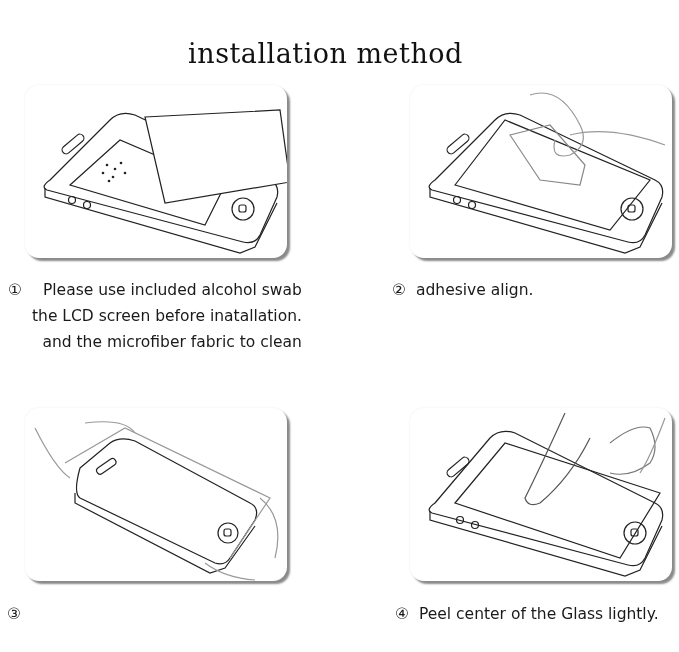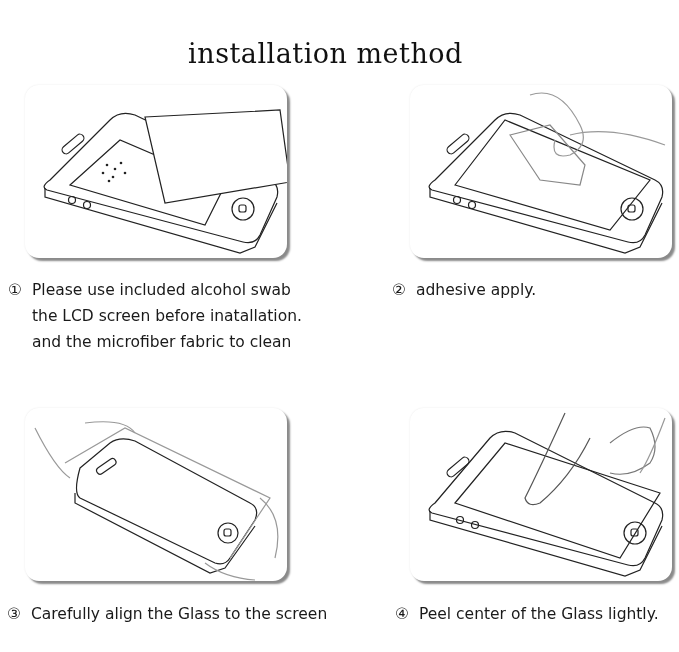--- a/index.html
+++ b/index.html
@@ -6,21 +6,21 @@
   body { width: 679px; height: 652px; position: relative; overflow: hidden;
          font-family: "DejaVu Sans", sans-serif; color: #1a1a1a; }
   .title { position: absolute; left: 0; width: 651px; top: 16px; text-align: center;
            font-family: "DejaVu Serif", serif; font-size: 27px; letter-spacing: 0.5px;
            color: #111; font-weight: normal; margin-top: 22px; }
   .panel { position: absolute; width: 262px; height: 173px; background: #fff;
            border-radius: 14px; box-shadow: 3px 3px 2px #8a8a8a, 0 0 2px #e8e8e8; }
   .panel svg { position: absolute; left: 0; top: 0; width: 100%; height: 100%; }
   .caption { position: absolute; font-size: 15.5px; line-height: 26px; color: #1a1a1a; }
   .caption .num { position: absolute; left: 0; top: 0; }
-  .caption .lines { padding-left: 24px; }
+  .caption .lines { padding-left: 24px; text-align: right; }
   .caption .line { display: block; white-space: nowrap; }
 </style>
 </head>
 <body>
 
 <div class="title">installation method</div>
 
 <div class="panel" style="left:25px; top:85px;">
   <svg viewBox="0 0 262 173" fill="none" stroke="#222" stroke-width="1.2">
     <path d="M25 95 L85 35 Q95 25 110 30 L245 95 Q255 100 252 112 L235 150 Q230 160 218 157 L22 105 Q15 102 25 95 Z"></path>
@@ -63,42 +63,41 @@
     <circle cx="47" cy="115" r="3.5"></circle>
       <circle cx="62" cy="120" r="3.5"></circle>
     <path d="M100 50 L140 40 L175 80 L170 100 L130 95 Z" stroke="#888"></path>
     <path d="M120 10 Q150 0 170 40 Q180 60 160 70 Q140 75 145 55" stroke="#999"></path>
     <path d="M160 50 Q200 40 255 60" stroke="#999"></path>
   </svg>
 </div>
 <div class="caption" style="left:392px; top:277px;">
   <span class="num">②</span>
   <div class="lines">
-    <span class="line">adhesive apply.</span>
+    <span class="line">adhesive align.</span>
   </div>
 </div>
 
 <div class="panel" style="left:25px; top:408px;">
   <svg viewBox="0 0 262 173" fill="none" stroke="#222" stroke-width="1.2">
     <path d="M55 60 L85 35 Q95 28 110 33 L225 95 Q235 100 230 112 L205 150 Q200 158 190 155 L55 90 Q48 85 55 60 Z"></path>
     <path d="M50 85 L50 95 L185 165 L200 160 L230 118"></path>
     <rect x="70" y="55" width="22" height="7" rx="3.5" transform="rotate(-35 81 58)"></rect>
     <circle cx="203" cy="125" r="10"></circle>
       <rect x="199" y="121" width="7" height="7" rx="2"></rect>
     <path d="M40 55 L100 20 L245 90 L205 150" stroke="#999"></path>
     <path d="M10 20 Q30 60 45 70" stroke="#999"></path>
       <path d="M60 15 Q100 10 110 25" stroke="#999"></path>
     <path d="M235 90 Q260 110 250 150" stroke="#999"></path>
       <path d="M180 155 Q200 170 230 172" stroke="#999"></path>
   </svg>
 </div>
 <div class="caption" style="left:7px; top:601px;">
   <span class="num">③</span>
   <div class="lines">
-    <span class="line">Carefully align the Glass to the screen</span>
   </div>
 </div>
 
 <div class="panel" style="left:410px; top:408px;">
   <svg viewBox="0 0 262 173" fill="none" stroke="#222" stroke-width="1.2">
     <path d="M25 95 L80 30 Q90 20 105 25 L245 95 Q255 100 252 112 L235 150 Q230 160 218 157 L22 105 Q15 102 25 95 Z"></path>
     <path d="M20 103 L20 112 L215 168 L230 162 L252 118"></path>
     <path d="M45 95 L95 35 L250 85 L210 150 Z"></path>
     <rect x="35" y="55" width="26" height="8" rx="4" transform="rotate(-40 48 59)"></rect>
     <circle cx="225" cy="125" r="11"></circle>

